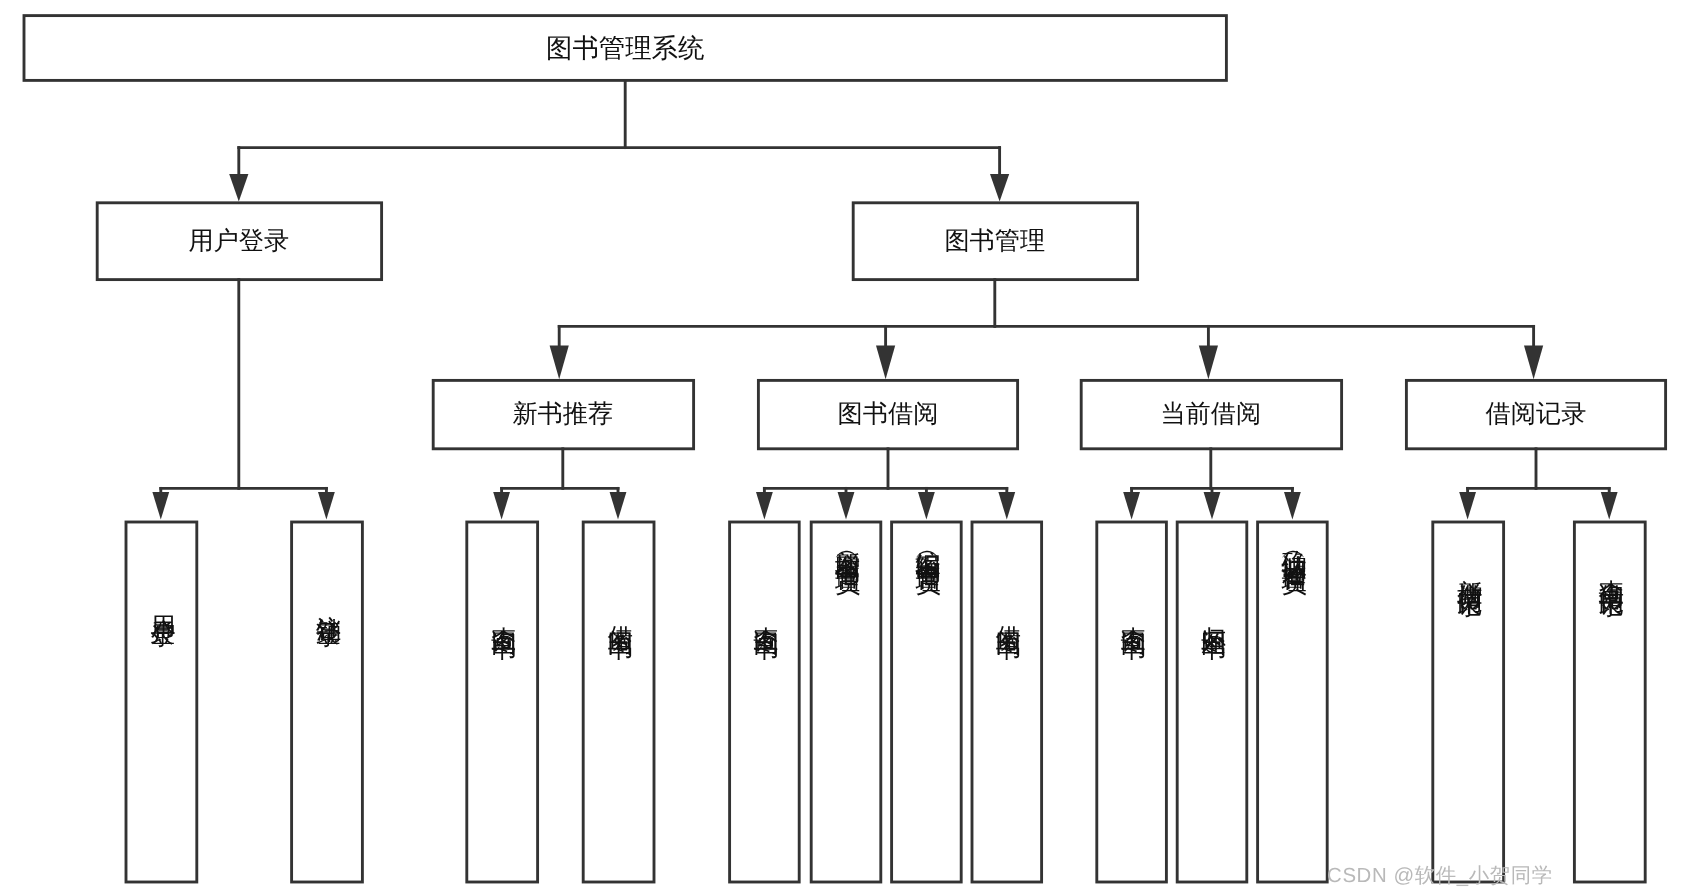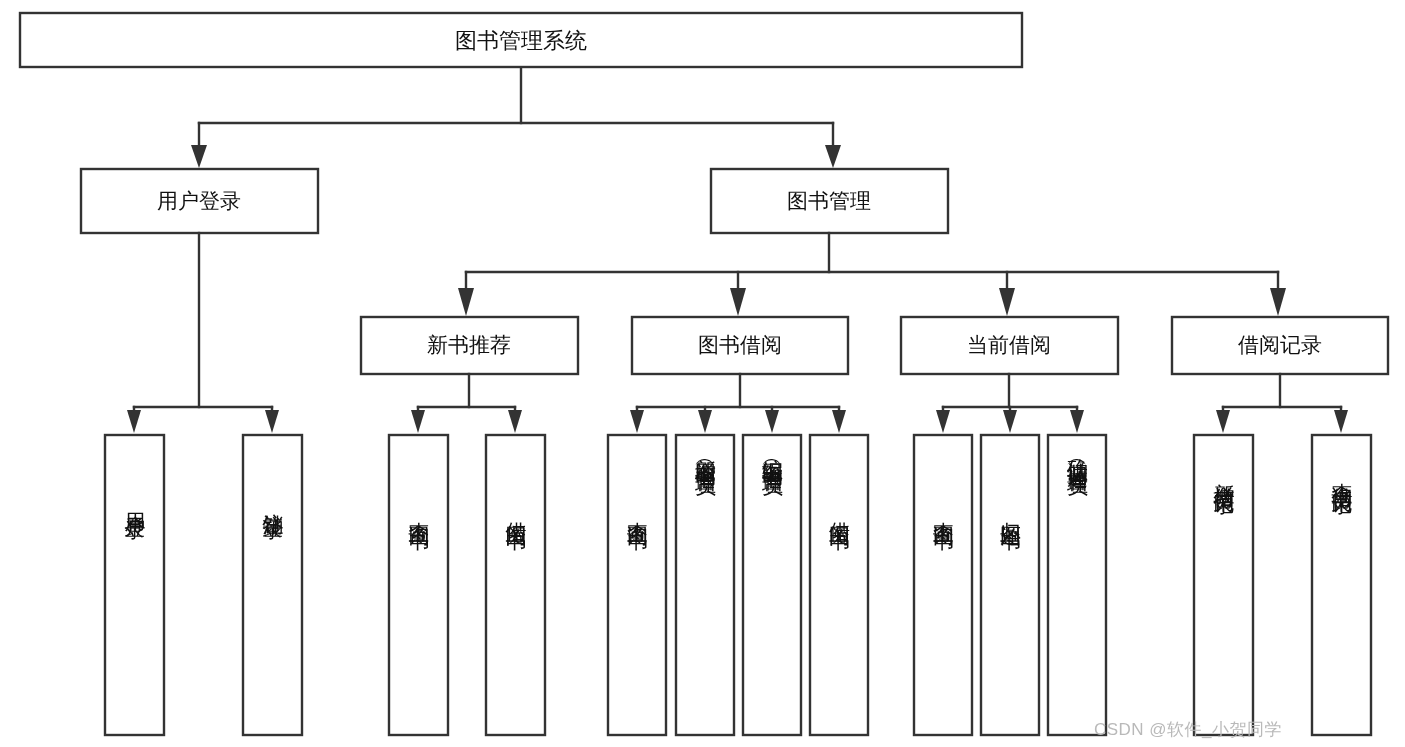--- a/index.html
+++ b/index.html
@@ -70,21 +70,21 @@
     text-orientation: upright;
     font-family: "Liberation Sans", "DejaVu Sans", sans-serif;
     font-size: 21px;
     line-height: 1.18;
     letter-spacing: 2.5px;
     color: #111111;
     white-space: nowrap;
   }
   #watermark {
     position: absolute;
-    right: 22px;
+    right: 10px;
     bottom: 6px;
     font-family: "Liberation Sans", "DejaVu Sans", sans-serif;
     font-size: 17px;
     color: #b9b9b9;
     letter-spacing: 0.5px;
     white-space: nowrap;
   }
 </style>
 </head>
 <body>

